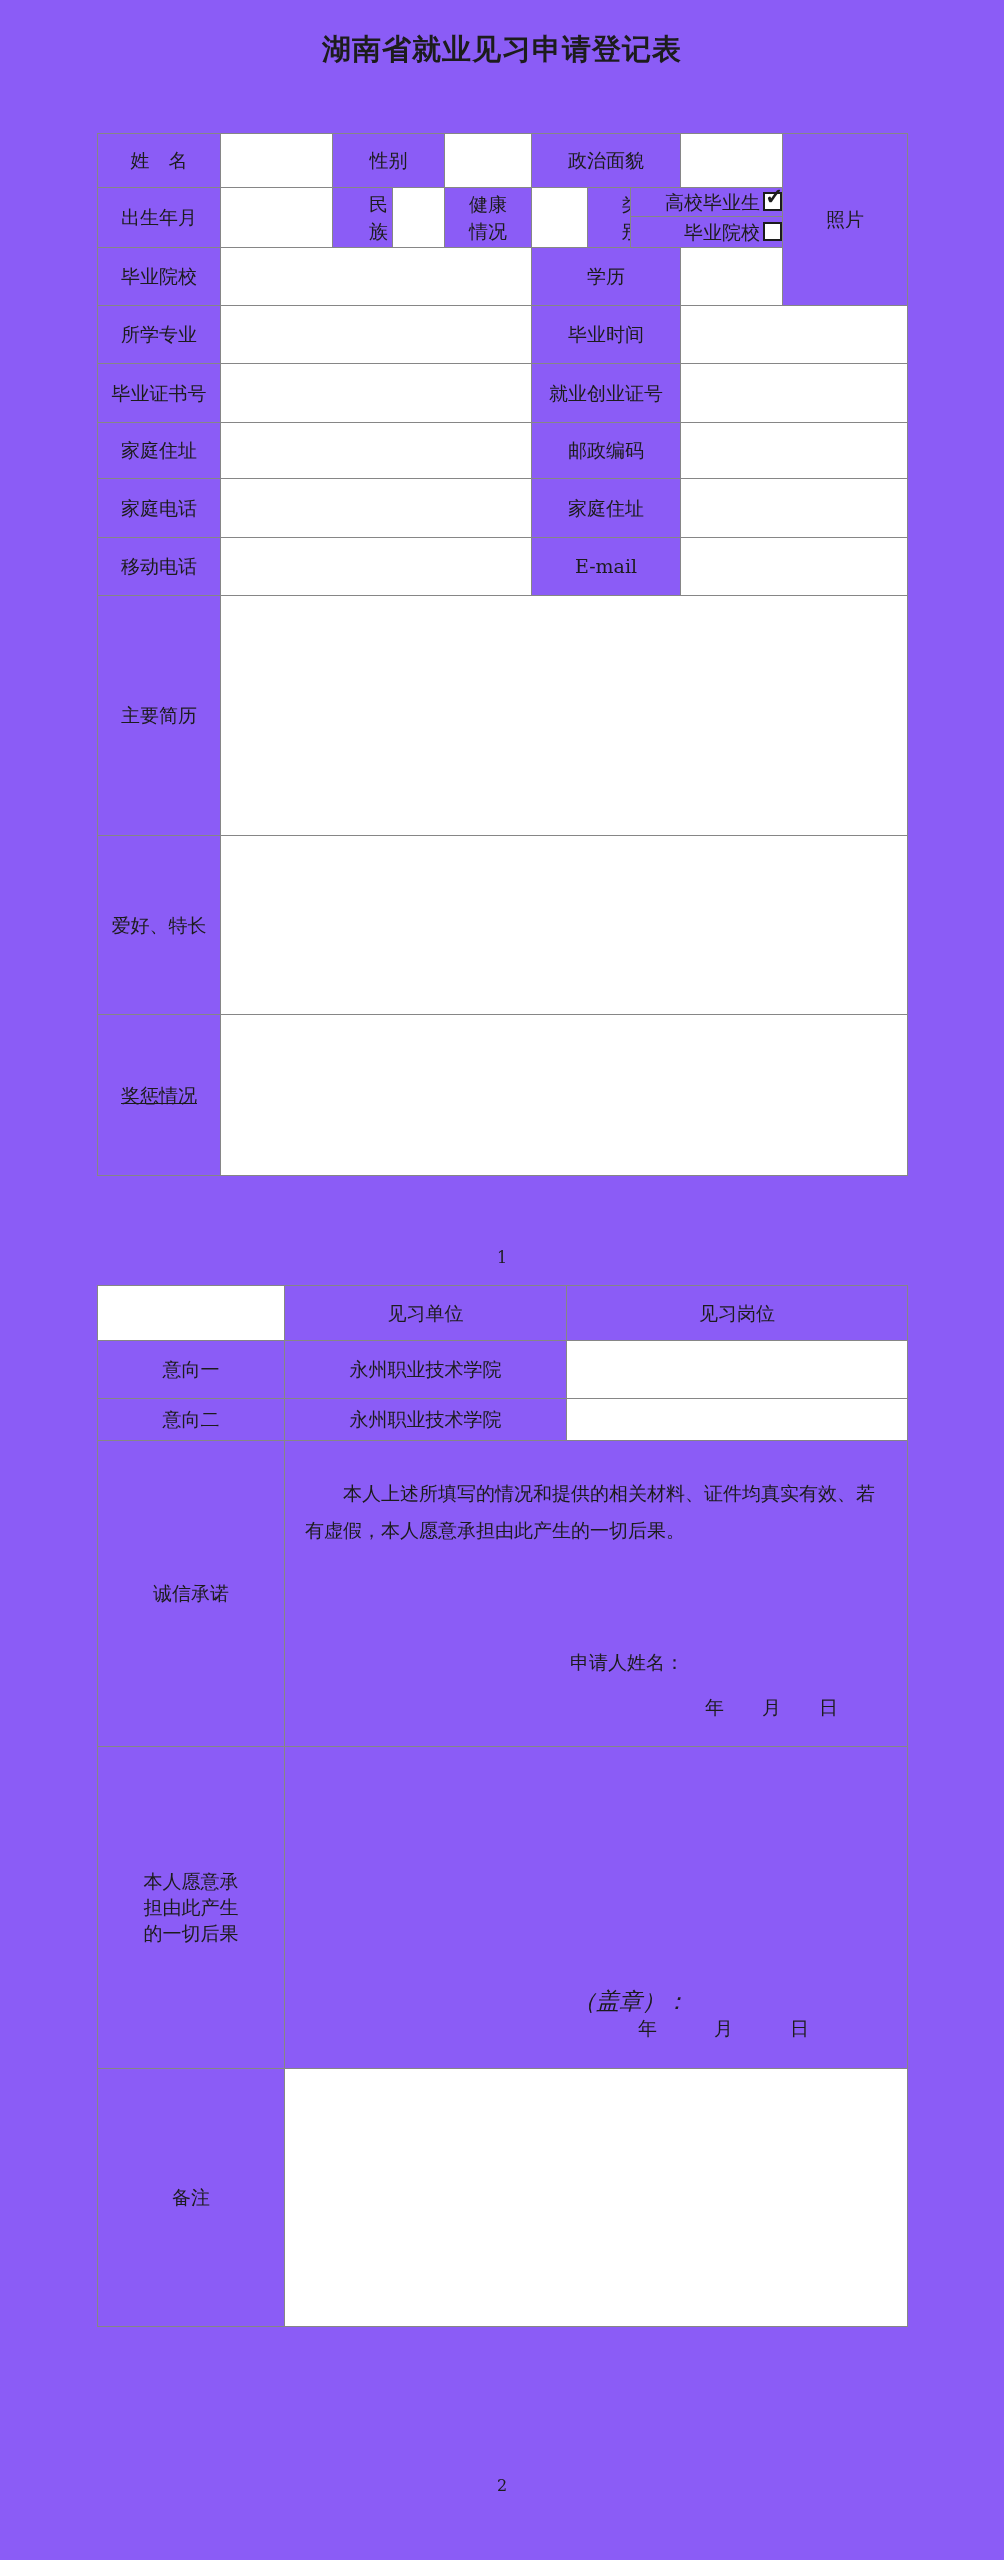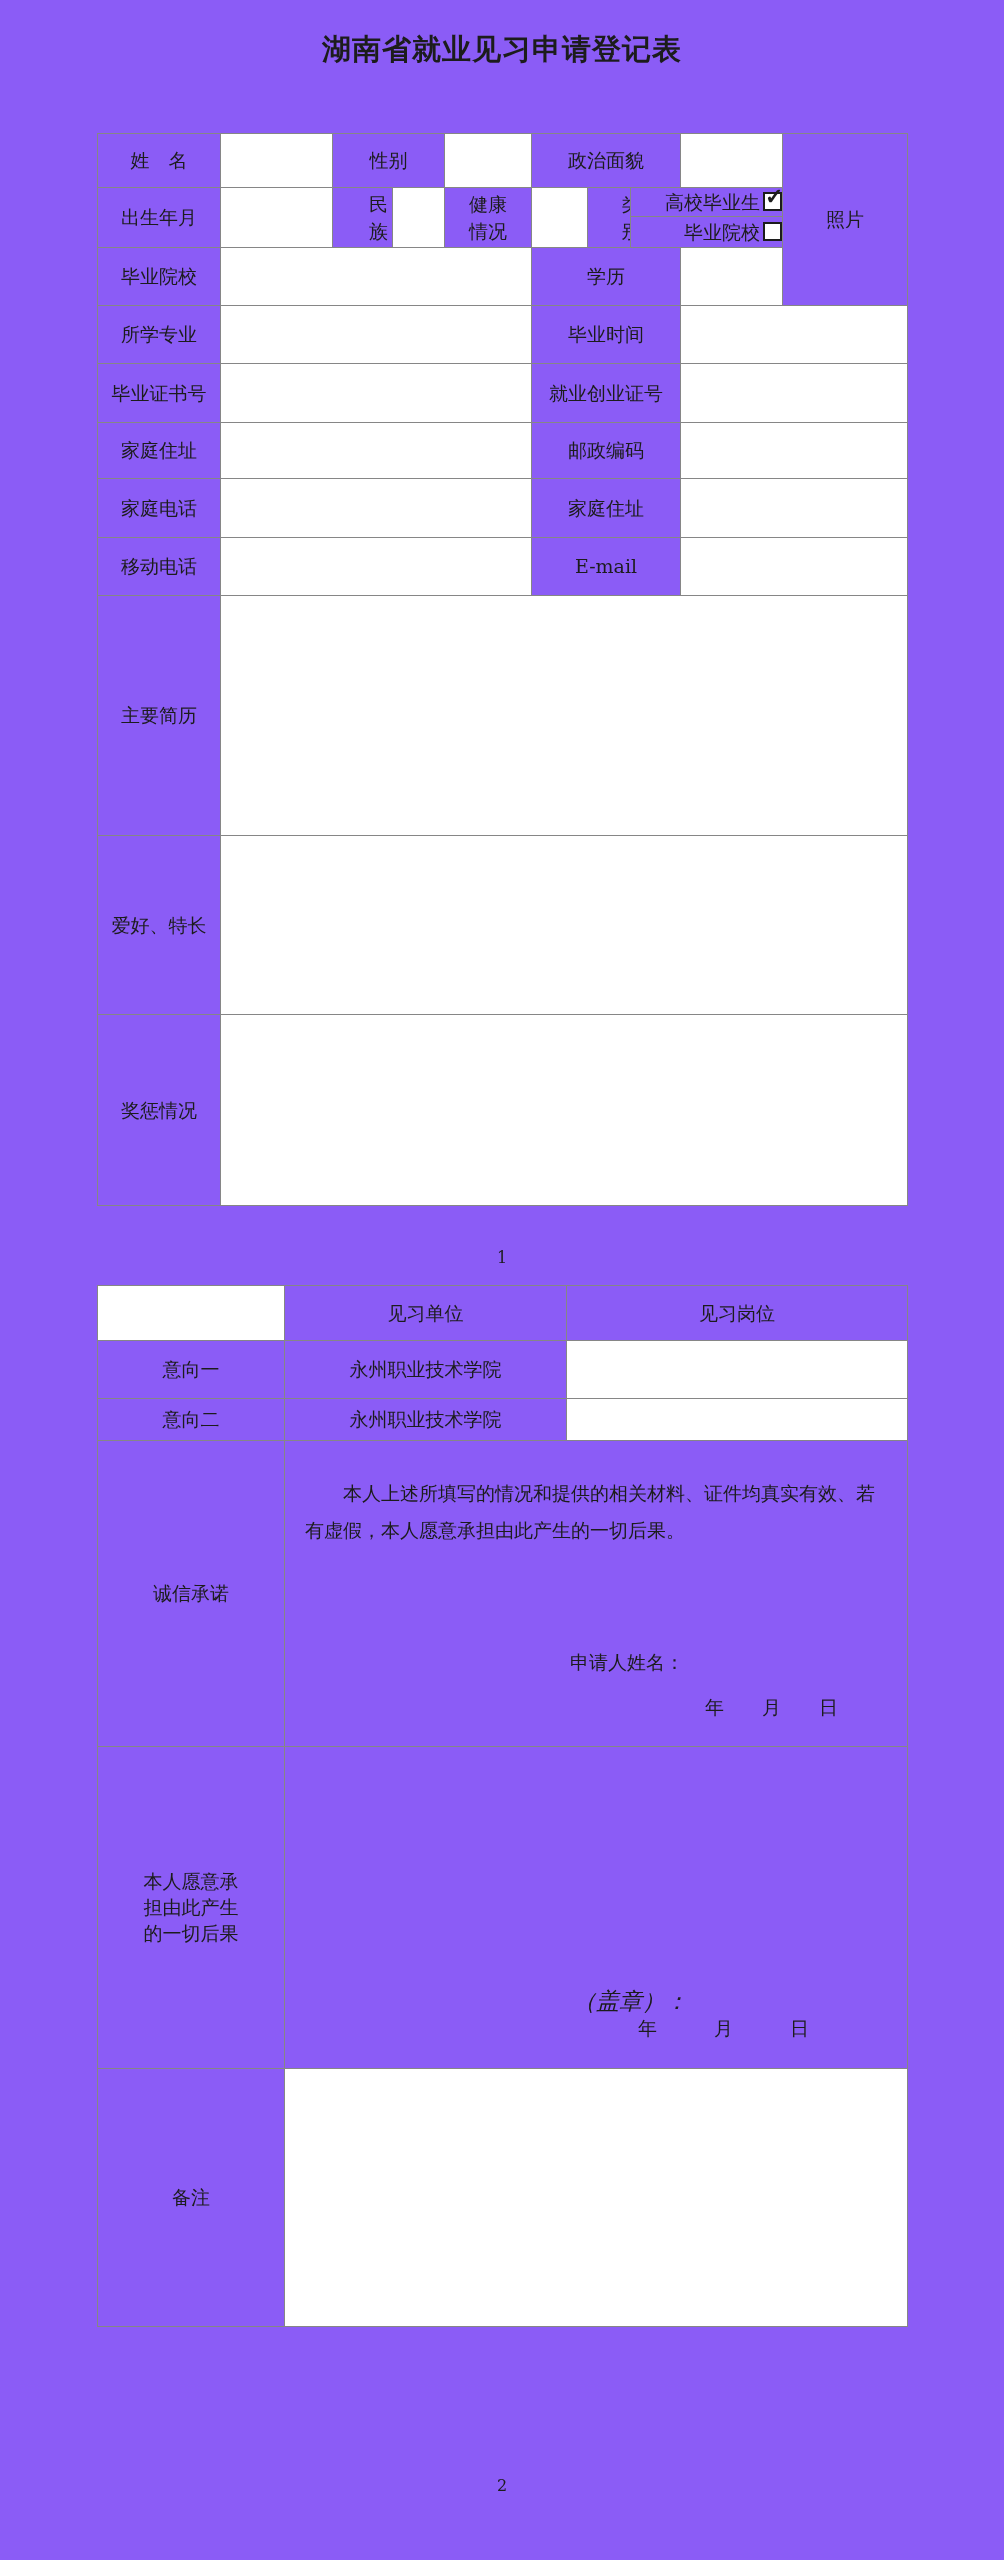--- a/index.html
+++ b/index.html
@@ -162,21 +162,21 @@
     <tr style="height:240px;">
       <td>主要简历</td>
       <td colspan="9" class="blank"></td>
     </tr>
 
     <tr style="height:179px;">
       <td>爱好、特长</td>
       <td colspan="9" class="blank"></td>
     </tr>
 
-    <tr style="height:191px;">
+    <tr style="height:161px;text-decoration:underline;">
       <td>奖惩情况</td>
       <td colspan="9" class="blank"></td>
     </tr>
   </tbody>
     </table>
 
   <div class="pnum p1">1</div>
 
   <table class="t t2">
     <colgroup>

